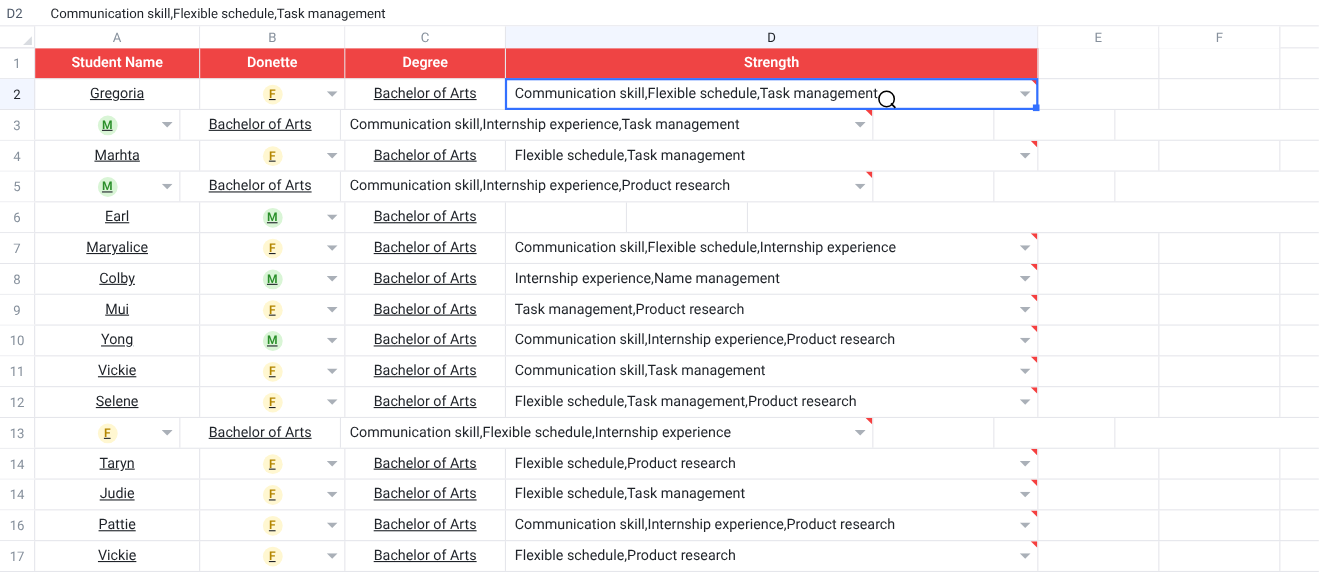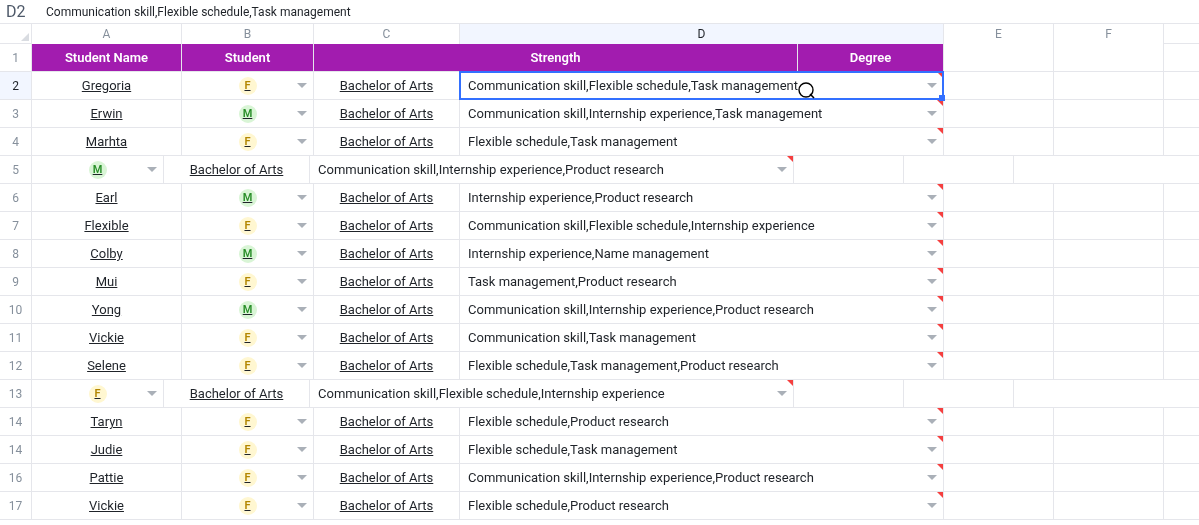--- a/index.html
+++ b/index.html
@@ -1,39 +1,39 @@
 <!DOCTYPE html>
 <html><head>
 <meta charset="utf-8">
 <style>
   * { box-sizing: border-box; }
   html, body { margin: 0; padding: 0; font-family: -apple-system, BlinkMacSystemFont, "Segoe UI", Roboto, Arial, sans-serif; font-size: 13px; color: #1f2329; background: #fff; }
   .app { width: 1199px; height: 525px; overflow: hidden; position: relative; }
 
   
   .ref-bar { height: 24px; display: flex; align-items: center; border-bottom: 1px solid #e5e6eb; }
-  .cell-ref { width: 40px; padding-left: 6px; font-size: 16px; color: #4e5969; }
+  .cell-ref { width: 40px; padding-left: 6px; font-size: 12px; color: #4e5969; }
   .cell-formula { flex: 1; padding-left: 6px; font-size: 12px; color: #1f2329; }
 
   
   .grid { position: relative; }
   .row { display: flex; height: 28px; border-bottom: 1px solid #e5e6eb; }
   .rownum { width: 32px; flex: 0 0 32px; display: flex; align-items: center; justify-content: center; font-size: 12px; color: #86909c; border-right: 1px solid #e5e6eb; background: #fff; }
   .colhead { display: flex; align-items: center; justify-content: center; font-size: 12px; color: #86909c; border-right: 1px solid #e5e6eb; background: #fff; }
   .colhead.active { background: #f2f6ff; color: #1f2329; }
 
   .c-a { width: 150px; flex: 0 0 150px; }
   .c-b { width: 132px; flex: 0 0 132px; }
   .c-c { width: 146px; flex: 0 0 146px; }
   .c-d { width: 484px; flex: 0 0 484px; }
   .c-e { width: 110px; flex: 0 0 110px; }
   .c-f { width: 110px; flex: 0 0 110px; }
 
   .cell { display: flex; align-items: center; border-right: 1px solid #e5e6eb; padding: 0 8px; position: relative; overflow: hidden; white-space: nowrap; }
-  .hcell { background: #a21caf; color: #fff; font-weight: 600; justify-content: center; }
+  .hcell { background: #ef4444; color: #fff; font-weight: 600; justify-content: center; }
   .center { justify-content: center; text-decoration: underline; }
 
   .dropdown-arrow { position: absolute; right: 6px; top: 50%; transform: translateY(-50%); color: #aab0b8; font-size: 10px; pointer-events: none; }
   .dropdown-arrow svg { display: block; }
 
   .corner-mark { position: absolute; right: 0; top: 0; width: 0; height: 0; border-left: 6px solid transparent; border-top: 6px solid #f53f3f; }
 
   .chip { display: inline-flex; align-items: center; justify-content: center; width: 18px; height: 18px; border-radius: 9px; font-size: 11px; font-weight: 600; }
   .chip-f { background: #fff7d1; color: #b38600; }
   .chip-m { background: #d9f5d6; color: #2a8f2a; }
@@ -72,27 +72,27 @@
         <div class="colhead c-e">E</div>
         <div class="colhead c-f">F</div>
       </div>
 
   <div class="row">
     <div class="rownum">1</div>
     <div class="cell hcell c-a">
           <span>Student Name</span>
         </div>
     <div class="cell hcell c-b">
-          <span>Student</span>
+          <span>Donette</span>
+        </div>
+    <div class="cell hcell c-c">
+          <span>Degree</span>
         </div>
     <div class="cell hcell c-d">
           <span>Strength</span>
-        </div>
-    <div class="cell hcell c-c">
-          <span>Degree</span>
         </div>
     <div class="cell c-e"></div>
     <div class="cell c-f"></div>
   </div>
 
   <div id="data-rows">
         <div class="row">
           <div class="rownum active">2</div>
           <div class="cell c-a center">Gregoria</div>
           <div class="cell c-b center">
@@ -111,21 +111,20 @@
                 <path d="M0 0 L5 5 L10 0 Z" fill="#aab0b8"></path>
               </svg>
             </span>
             <span class="corner-mark"></span>
           </div>
           <div class="cell c-e"></div>
           <div class="cell c-f"></div>
         </div>
         <div class="row">
           <div class="rownum">3</div>
-          <div class="cell c-a center">Erwin</div>
           <div class="cell c-b center">
             <span class="chip chip-m">M</span>
             <span class="dropdown-arrow">
               <svg width="10" height="6">
                 <path d="M0 0 L5 5 L10 0 Z" fill="#aab0b8"></path>
               </svg>
             </span>
           </div>
           <div class="cell c-c center">Bachelor of Arts</div>
           <div class="cell c-d">
@@ -192,35 +191,26 @@
           <div class="cell c-a center">Earl</div>
           <div class="cell c-b center">
             <span class="chip chip-m">M</span>
             <span class="dropdown-arrow">
               <svg width="10" height="6">
                 <path d="M0 0 L5 5 L10 0 Z" fill="#aab0b8"></path>
               </svg>
             </span>
           </div>
           <div class="cell c-c center">Bachelor of Arts</div>
-          <div class="cell c-d">
-            <span>Internship experience,Product research</span>
-            <span class="dropdown-arrow">
-              <svg width="10" height="6">
-                <path d="M0 0 L5 5 L10 0 Z" fill="#aab0b8"></path>
-              </svg>
-            </span>
-            <span class="corner-mark"></span>
-          </div>
           <div class="cell c-e"></div>
           <div class="cell c-f"></div>
         </div>
         <div class="row">
           <div class="rownum">7</div>
-          <div class="cell c-a center">Flexible</div>
+          <div class="cell c-a center">Maryalice</div>
           <div class="cell c-b center">
             <span class="chip chip-f">F</span>
             <span class="dropdown-arrow">
               <svg width="10" height="6">
                 <path d="M0 0 L5 5 L10 0 Z" fill="#aab0b8"></path>
               </svg>
             </span>
           </div>
           <div class="cell c-c center">Bachelor of Arts</div>
           <div class="cell c-d">

